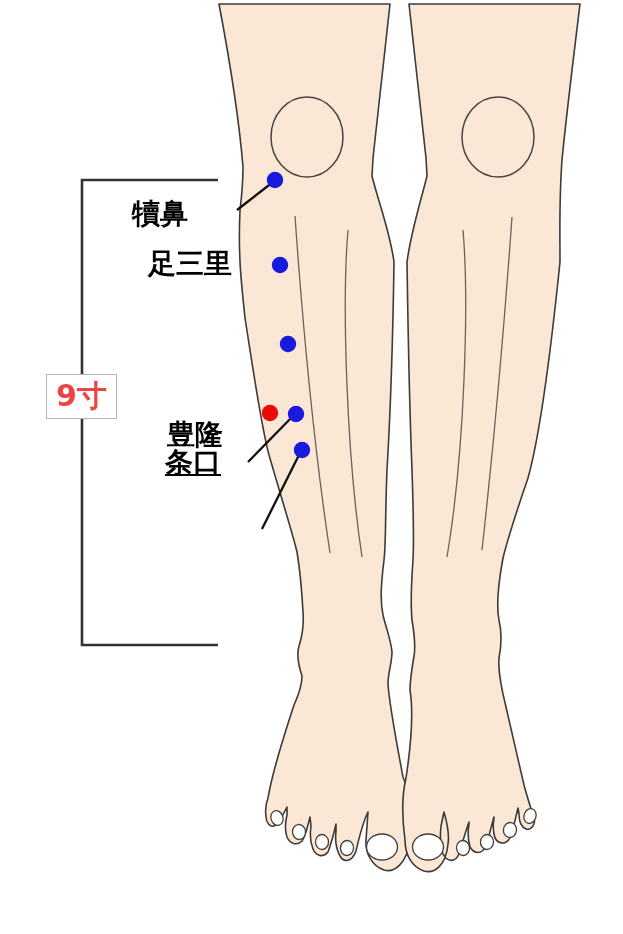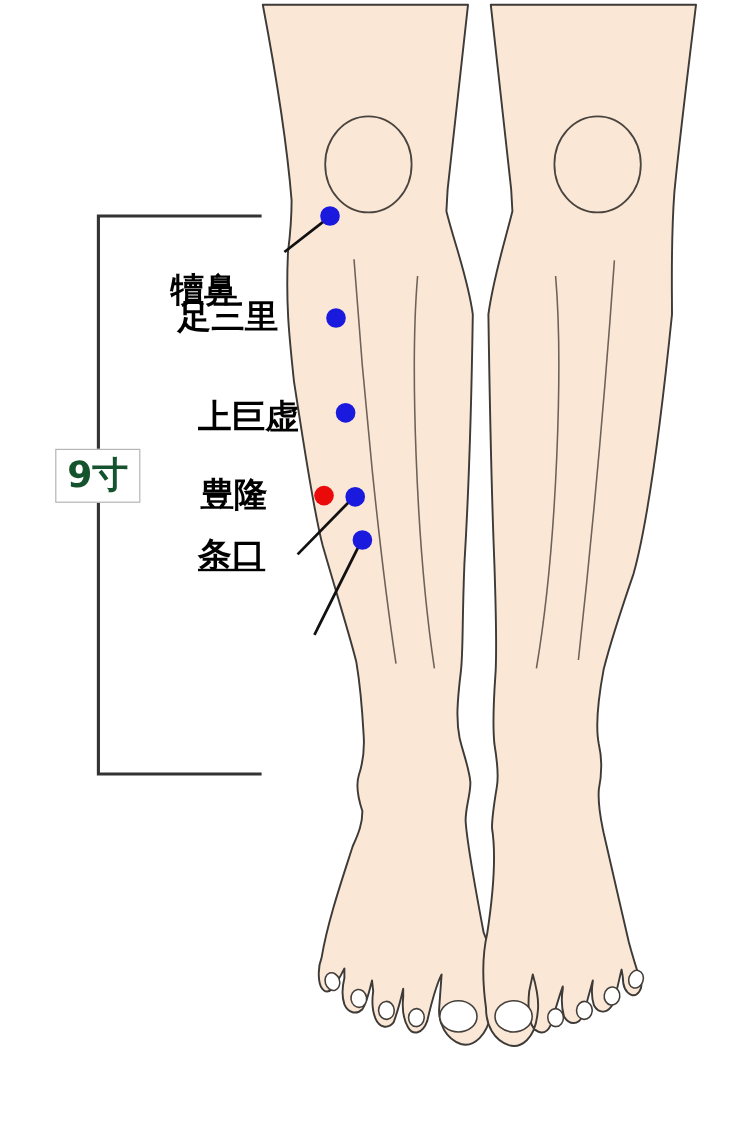--- a/index.html
+++ b/index.html
@@ -6,31 +6,31 @@
   body{
     width:623px;height:934px;position:relative;background:#ffffff;overflow:hidden;
     font-family:"DejaVu Sans","Liberation Sans",sans-serif;
   }
   #stage{position:absolute;left:0;top:0;width:623px;height:934px;}
   svg{position:absolute;left:0;top:0;}
   .pt-label{
     position:absolute;color:#000;font-weight:bold;font-size:28px;line-height:1.05;
     white-space:nowrap;letter-spacing:0px;
   }
-  .lbl-tokubi   {left:142px;top:199px;margin-top:28px;}
+  .lbl-tokubi   {left:132px;top:199px;}
   .lbl-sanri    {left:148px;top:249px;text-align:right;}
   .lbl-jokokyo  {left:165px;top:333px;}
-  .lbl-horyu    {left:167px;top:398px;}
+  .lbl-horyu    {left:167px;top:420px;}
   .lbl-joko     {left:165px;top:448px;text-decoration:underline;}
   .lbl-gekokyo  {left:165px;top:514px;}
   .sun-box{
     position:absolute;left:46px;top:374px;width:71px;height:45px;
     background:#ffffff;border:1px solid #b5b5b5;box-sizing:border-box;
     display:flex;align-items:center;justify-content:center;
-    font-weight:bold;font-size:30px;color:#14532d;
+    font-weight:bold;font-size:30px;color:#ef4444;
   }
 </style>
 </head>
 <body>
 
 <div id="stage">
 
   <svg width="623" height="934" viewBox="0 0 623 934">
 
     <g>
@@ -149,20 +149,19 @@
         <circle cx="280" cy="265" r="8.2" fill="#1a1adf"></circle>
         <circle cx="288" cy="344" r="8.2" fill="#1a1adf"></circle>
         <circle cx="270" cy="413" r="8.2" fill="#ea0a0a"></circle>
         <circle cx="296" cy="414" r="8.2" fill="#1a1adf"></circle>
         <circle cx="302" cy="450" r="8.2" fill="#1a1adf"></circle>
       </g>
   </svg>
 
   <div class="pt-label lbl-tokubi">犢鼻</div>
   <div class="pt-label lbl-sanri">足三里</div>
-  <div class="pt-label lbl-jokokyo">上巨虚</div>
   <div class="pt-label lbl-horyu">豊隆</div>
   <div class="pt-label lbl-joko">条口</div>
 
   <div class="sun-box">
     <span>9寸</span>
   </div>
 </div>
 
 </body></html>

